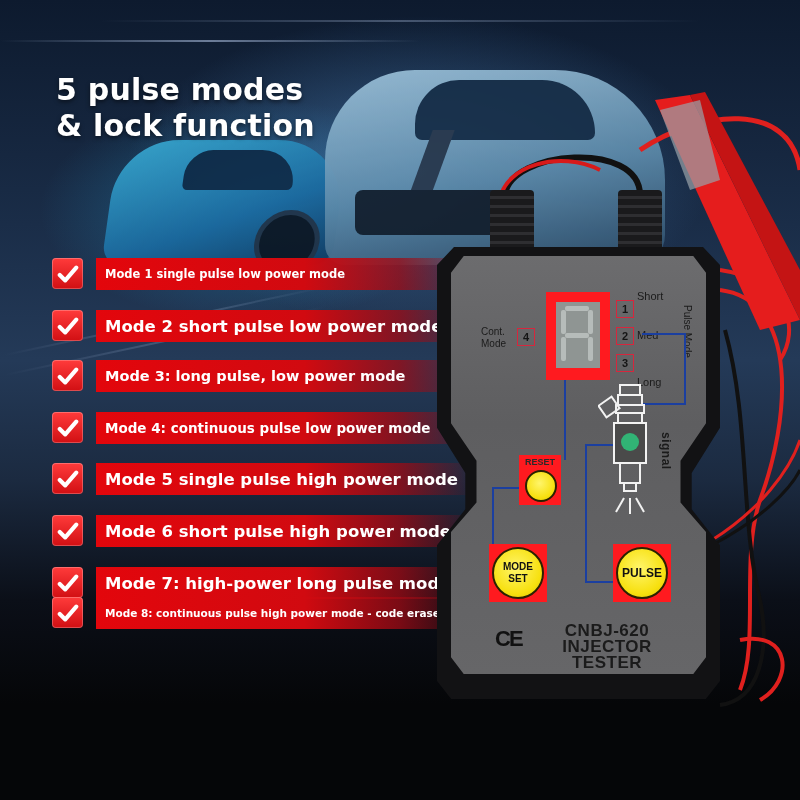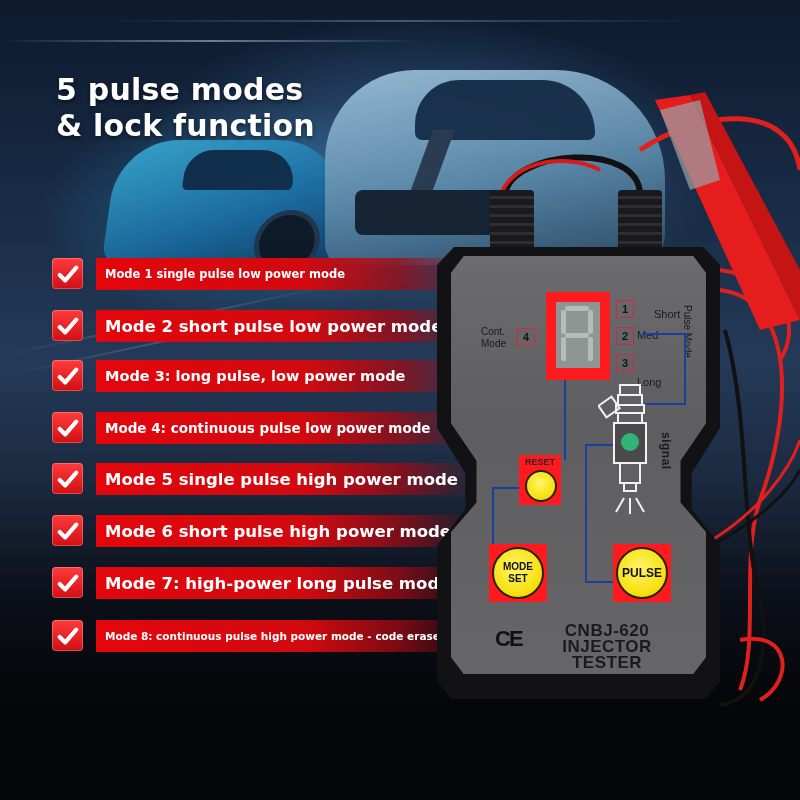--- a/index.html
+++ b/index.html
@@ -138,21 +138,21 @@
     <div class="banner big">Mode 6 short pulse high power mode</div>
   </div>
   <div class="mode" style="top:309px;">
     <div class="check">
         <svg viewBox="0 0 24 24">
           <path d="M3 13 L9 19 L21 5" stroke="#fff" stroke-width="4.5" fill="none" stroke-linecap="round" stroke-linejoin="round"></path>
         </svg>
       </div>
     <div class="banner big">Mode 7: high-power long pulse mode</div>
   </div>
-  <div class="mode" style="top:362px;">
+  <div class="mode" style="top:339px;">
     <div class="check">
         <svg viewBox="0 0 24 24">
           <path d="M3 13 L9 19 L21 5" stroke="#fff" stroke-width="4.5" fill="none" stroke-linecap="round" stroke-linejoin="round"></path>
         </svg>
       </div>
     <div class="banner small" style="font-size:10.5px;">Mode 8: continuous pulse high power mode - code erase</div>
   </div>
 </div>
 
 <div class="device-outer"></div>
@@ -168,21 +168,21 @@
 <div class="seg-screen">
   <div class="seg" style="left:9px;top:4px;width:24px;height:5px;"></div>
   <div class="seg" style="left:5px;top:8px;width:5px;height:24px;"></div>
   <div class="seg" style="left:32px;top:8px;width:5px;height:24px;"></div>
   <div class="seg" style="left:9px;top:31px;width:24px;height:5px;"></div>
   <div class="seg" style="left:5px;top:35px;width:5px;height:24px;"></div>
   <div class="seg" style="left:32px;top:35px;width:5px;height:24px;"></div>
 </div>
 
 <div class="numbox" style="left:616px;top:300px;">1</div>
-<div class="lbl" style="left:637px;top:308px;margin-left:17px;">Short</div>
+<div class="lbl" style="left:637px;top:290px;">Short</div>
 <div class="numbox" style="left:616px;top:327px;">2</div>
 <div class="lbl" style="left:637px;top:329px;">Med</div>
 <div class="numbox" style="left:616px;top:354px;">3</div>
 <div class="lbl" style="left:637px;top:376px;">Long</div>
 <div class="vtext" style="left:693px;top:305px;font-size:10px;">Pulse Mode</div>
 
 <div class="bluewire" style="left:564px;top:380px;width:0;height:80px;border-width:0 0 0 2px;"></div>
 <div class="bluewire" style="left:564px;top:458px;width:0;height:1px;border-width:0;"></div>
 <div class="bluewire" style="left:642px;top:333px;width:42px;height:68px;border-width:2px 2px 2px 0;"></div>
 <div class="bluewire" style="left:492px;top:487px;width:25px;height:60px;border-width:2px 0 0 2px;"></div>

